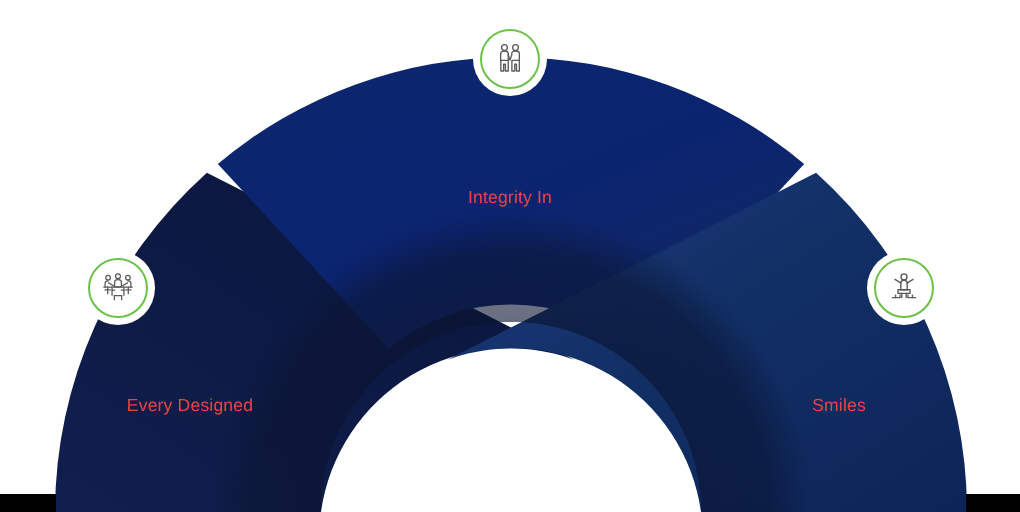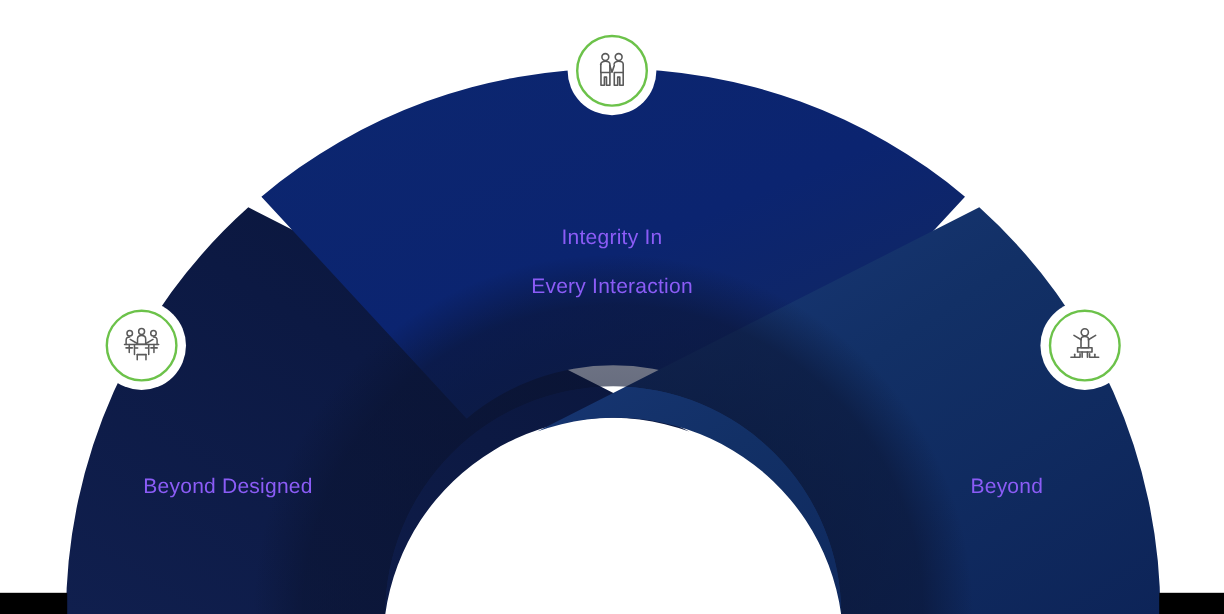--- a/index.html
+++ b/index.html
@@ -7,21 +7,21 @@
     width:1020px;height:512px;overflow:hidden;position:relative;
     font-family:"Liberation Sans", sans-serif;
     background:#ffffff;
   }
   #stage{position:absolute;inset:0;width:1020px;height:512px;background:#ffffff;}
   #arc-svg{position:absolute;left:0;top:0;width:1020px;height:512px;display:block;}
 
   
   .seg-label{
     position:absolute;
-    color:#8b5cf6;
+    color:#ef4444;
     text-align:center;
     line-height:1.18;
     font-size:17.5px;
     font-weight:400;
     letter-spacing:.2px;
     white-space:pre-line;
     text-rendering:geometricPrecision;
     pointer-events:none;
   }
   .seg-label span{display:block;}
@@ -103,30 +103,29 @@
              L 701.00 512.00
              A 190 190 0 0 0 447.70 359.64
              Z"></path>
 
     <g clip-path="url(#ringClip)">
       <path d="M 55 512 A 456 456 0 0 1 967 512 L 701 512 A 190 190 0 0 0 321 512 Z" fill="url(#innerShade)"></path>
     </g>
   </svg>
 
   <div class="seg-label" id="label-left">
-    <span>Beyond Designed</span>
+    <span>Every Designed</span>
   </div>
 
   <div class="seg-label" id="label-top">
     <span>Integrity In</span>
-    <span>Every Interaction</span>
   </div>
 
   <div class="seg-label" id="label-right">
-    <span>Beyond</span>
+    <span>Smiles</span>
   </div>
 
   <div class="badge" id="badge-top">
     <div class="ring"></div>
     <svg viewBox="0 0 48 48">
       <g fill="none" stroke="#5a5a5a" stroke-width="1.7" stroke-linecap="round" stroke-linejoin="round">
         <circle cx="17" cy="9.5" r="3.6"></circle>
         <circle cx="31" cy="9.5" r="3.6"></circle>
         <path d="M12.2 17.2c0-1.9 2.1-3.3 4.8-3.3s4.8 1.4 4.8 3.3v8.6"></path>
         <path d="M26.2 17.2c0-1.9 2.1-3.3 4.8-3.3s4.8 1.4 4.8 3.3v8.6"></path>

